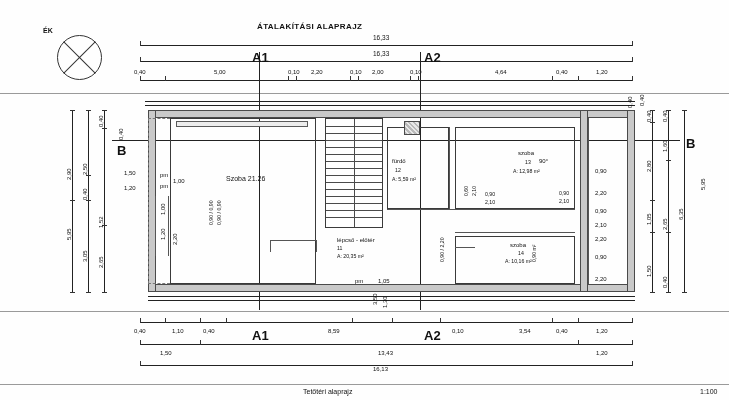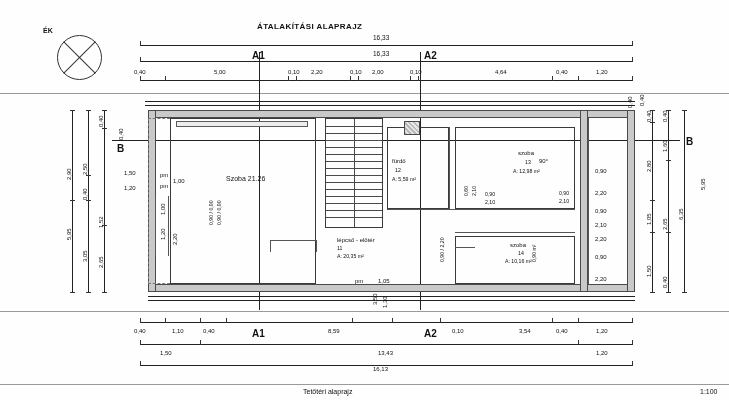--- a/index.html
+++ b/index.html
@@ -40,21 +40,21 @@
   #compass:before,#compass:after{content:"";position:absolute;background:#333;}
   #compass:before{left:-1px;top:21px;width:45px;height:1px;transform:rotate(45deg);}
   #compass:after{left:-1px;top:21px;width:45px;height:1px;transform:rotate(-45deg);}
 
   
   #wm{position:absolute;left:25px;top:362px;display:flex;align-items:center;gap:5px;}
   #wmbox{width:19px;height:19px;background:#e8452c;border-radius:3px;position:relative;}
   #wmbox:after{content:"";position:absolute;left:4px;top:8px;width:11px;height:7px;background:#fff;}
   #wmtxt{color:#e8452c;font-weight:bold;font-size:15px;letter-spacing:.3px;}
 
-  .secmark{position:absolute;font-size:10px;color:#111;font-weight:bold;text-align:center;}
+  .secmark{position:absolute;font-size:13px;color:#111;font-weight:bold;text-align:center;}
 </style>
 </head>
 <body>
 
 <div id="sheet">
 
   <div class="ln h faint" style="left:0;top:93px;width:729px;"></div>
   <div class="ln h faint" style="left:0;top:311px;width:729px;"></div>
   <div class="ln h faint" style="left:0;top:384px;width:729px;"></div>
 

